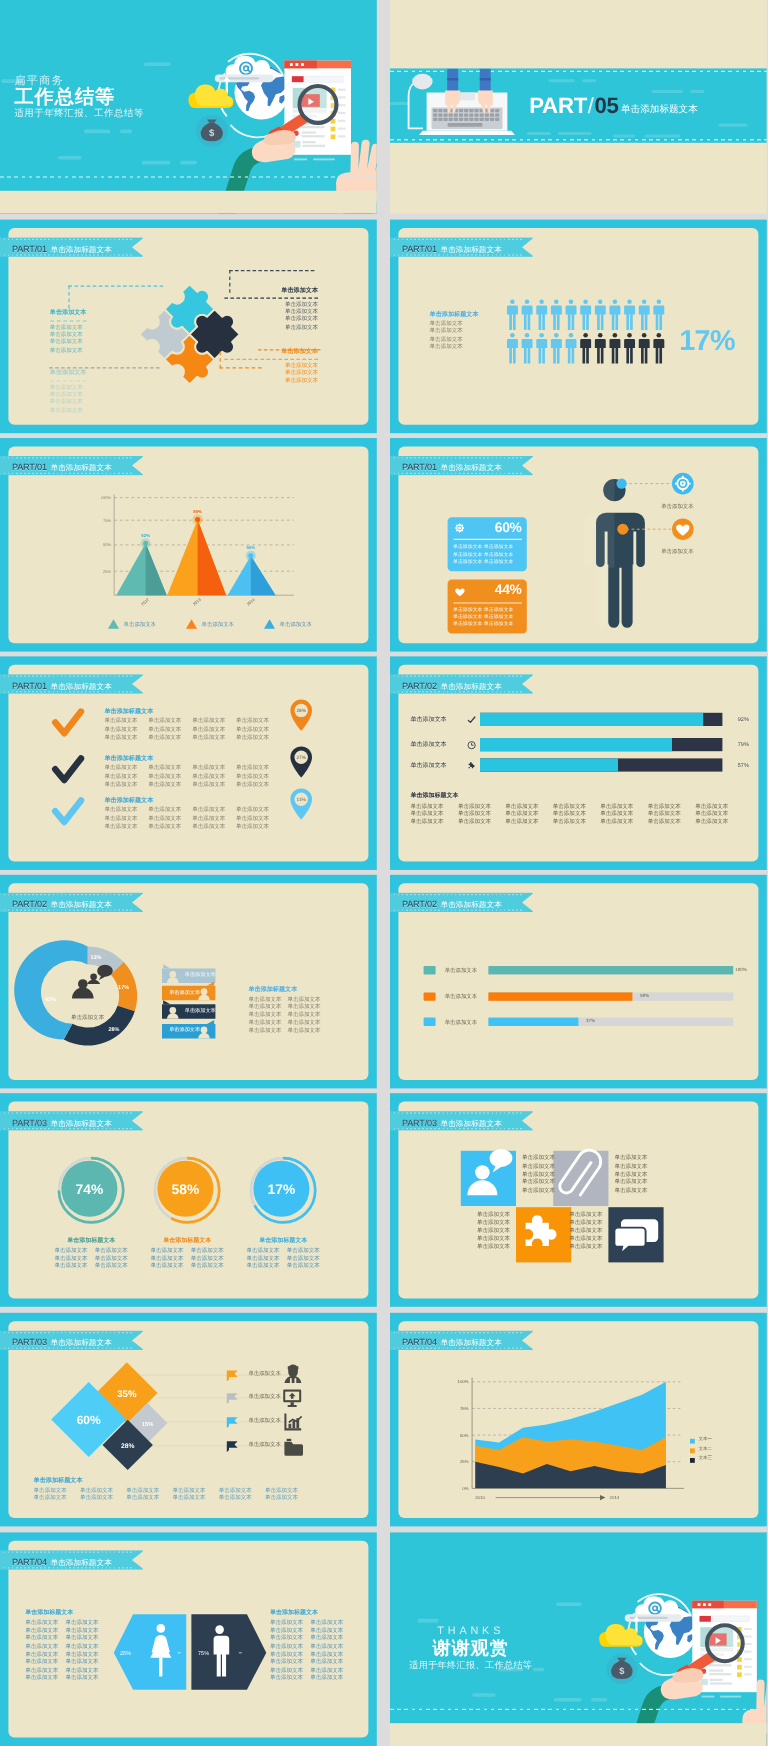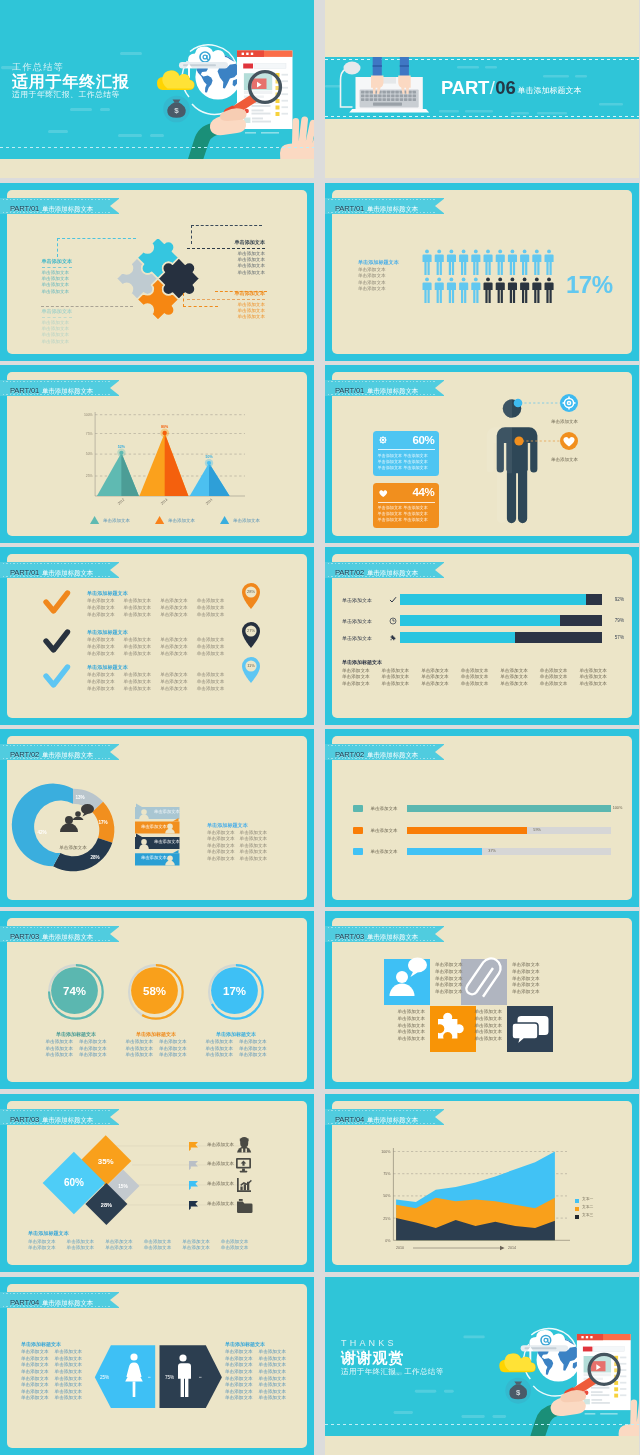--- a/index.html
+++ b/index.html
@@ -155,21 +155,21 @@
   .bh2{font-size:5.1px;font-weight:bold;color:#3aa8d8;margin-bottom:1.5px;}
   #s13 .brow{color:#5a9cc0;gap:11px;}
   
   .alg{position:absolute;font-size:3.8px;color:#6a6350;white-space:nowrap;}
   #s14 .al1{left:250px;top:95px;} #s14 .al2{left:250px;top:103px;} #s14 .al3{left:250px;top:111px;}
   
   .hxtxt{position:absolute;}
   .th2{font-size:5px;font-weight:bold;color:#3aa8d8;line-height:7.2px;margin-bottom:1px;}
   #s15 .hx-l{left:14px;top:57px;} #s15 .hx-r{left:218px;top:57px;}
   
-  .thx-txt{position:absolute;left:16px;top:60px;}
+  .thx-txt{position:absolute;left:16px;top:76px;text-align:center;}
   .t-en{font-size:9px;color:#d8f1f6;letter-spacing:3.2px;line-height:12px;}
   .t-cn{font-size:15px;font-weight:bold;color:#ffffff;letter-spacing:.8px;line-height:17px;}
   .t-sub{font-size:7.6px;color:#e6f7fa;letter-spacing:.3px;line-height:10px;margin-top:1px;}
   .thx-art{position:absolute;left:0;top:0;width:314px;height:178px;}
 </style>
 </head>
 <body>
 
 <div class="grid">
 
@@ -302,22 +302,22 @@
       <circle cx="265" cy="87" r="17" fill="#ffffff" opacity=".22"></circle>
       <circle cx="265" cy="87" r="15.4" fill="none" stroke="#45545e" stroke-width="3.4"></circle>
 
       <g>
         <path d="M281 178 l-1 -25 q0 -8 8 -9 l4 -.5 l.5 -22 q0 -3.4 3.3 -3.4 q3.3 0 3.3 3.4 l-.4 20 l2.6 -22 q.4 -3.4 3.7 -3.1 q3.3 .3 3 3.6 l-2.1 21 l3.9 -18.5 q.7 -3.3 4 -2.6 q3.3 .7 2.6 4 l-4 19.4 l4 -12.4 q1 -3.2 4.2 -2.2 q3.2 1 2.2 4.2 l-6.5 26.5 q-2 11.5 -7.8 17.6 z" fill="#fbd9c2"></path>
         <path d="M286 178 l-1 -11 q14 -5 28 0 l-2.5 11 z" fill="#1a8f78"></path>
       </g>
     </svg>
   </div>
   <div class="cover-txt">
-    <div class="c-eyebrow">工作总结等</div>
-    <div class="c-title">适用于年终汇报</div>
+    <div class="c-eyebrow">扁平商务</div>
+    <div class="c-title">工作总结等</div>
     <div class="c-sub">适用于年终汇报、工作总结等</div>
   </div>
   <div class="dashline"></div>
   <div class="cover-foot"></div>
 </div>
 
 <div class="slide" id="s3">
    <div class="rib">
     <div class="dl t"></div>
     <div class="dl b"></div>
@@ -1471,18 +1471,18 @@
       <rect x="47.7" y="0" width="9.1" height="20.5" fill="#3f77c4"></rect>
       <rect x="74.8" y="0" width="9.1" height="20.5" fill="#3f77c4"></rect>
       <rect x="47.7" y="8" width="9.1" height="2" fill="#2f62ab"></rect>
       <rect x="74.8" y="8" width="9.1" height="2" fill="#2f62ab"></rect>
 
       <path d="M46 18.5 h12.5 v6.5 q0 4 -3 5.6 l-1.3 6.4 h-2.2 l.4 -6.2 h-1.7 l-.4 6.2 h-2.2 l-.3 -6.2 h-1.8 z" fill="#fbd9c2"></path>
       <path d="M73.2 18.5 h12.5 v12.3 h-1.8 l-.3 6.2 h-2.2 l-.4 -6.2 h-1.7 l.4 6.2 h-2.2 l-1.3 -6.4 q-3 -1.6 -3 -5.6 z" fill="#fbd9c2"></path>
      </svg>
     </div>
     <div class="sect-txt">
-      <span class="p1">PART</span><span class="p2">/</span><span class="p3">06</span><span class="p4">单击添加标题文本</span>
+      <span class="p1">PART</span><span class="p2">/</span><span class="p3">05</span><span class="p4">单击添加标题文本</span>
     </div>
   </div>
 </div>
 
 </div>
 
 </body></html>

